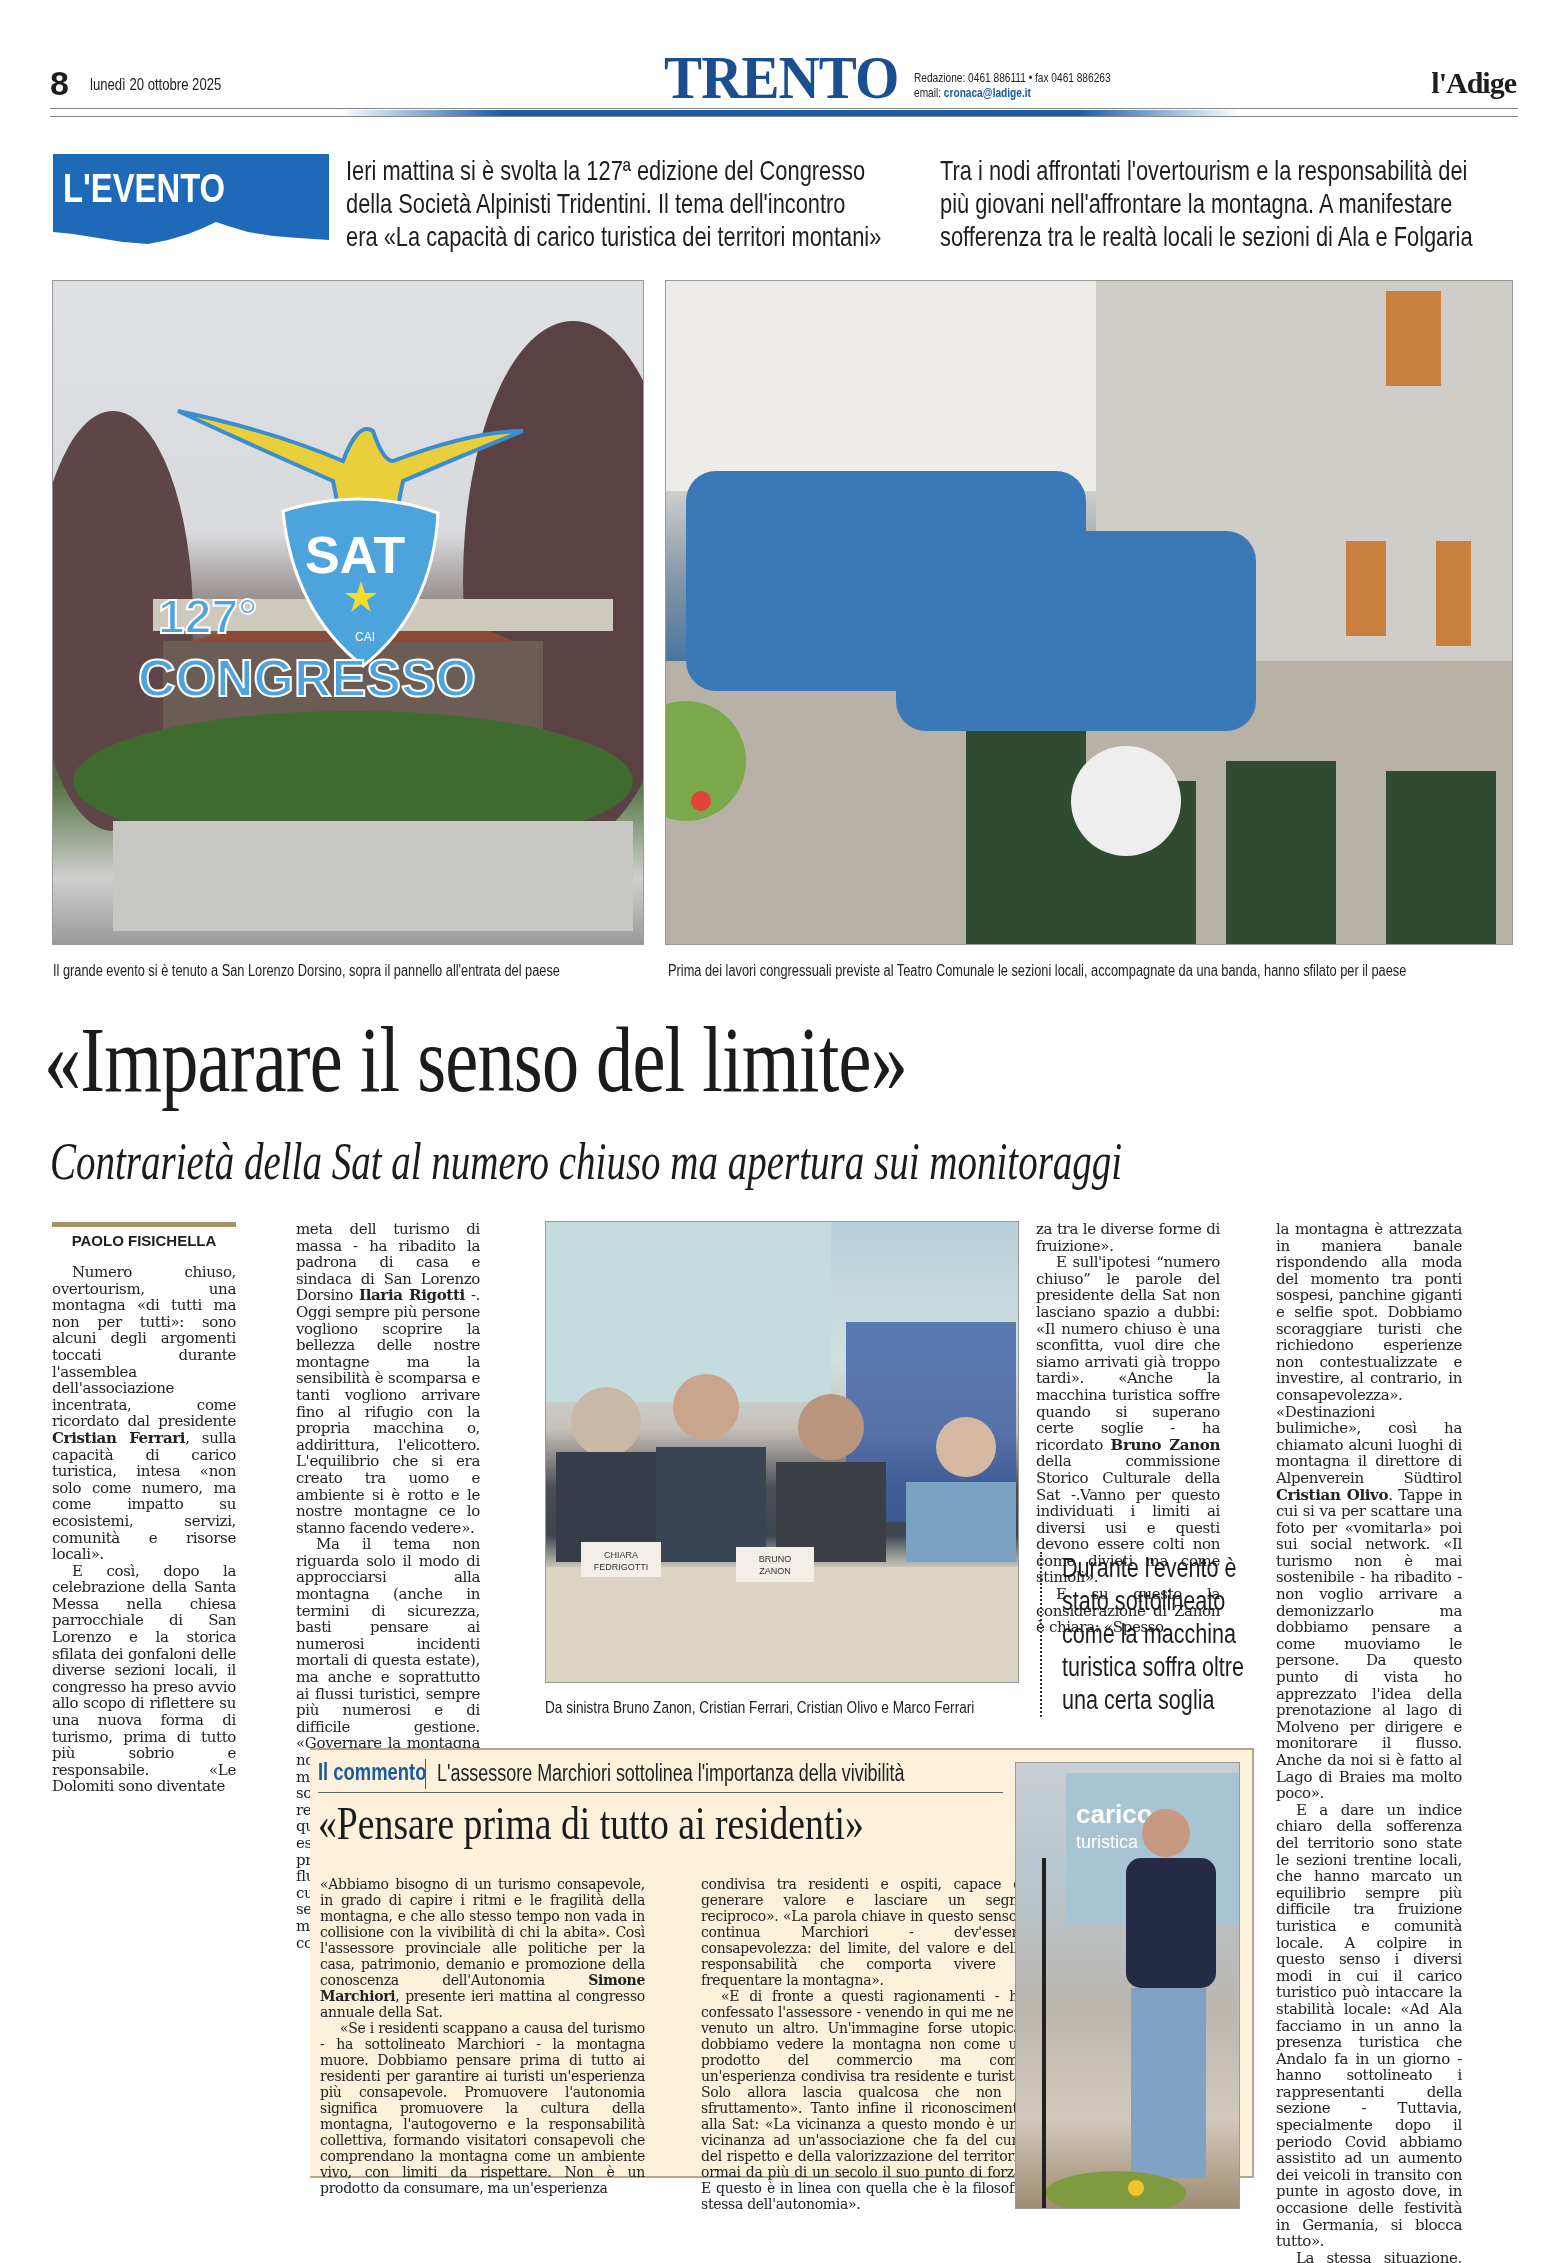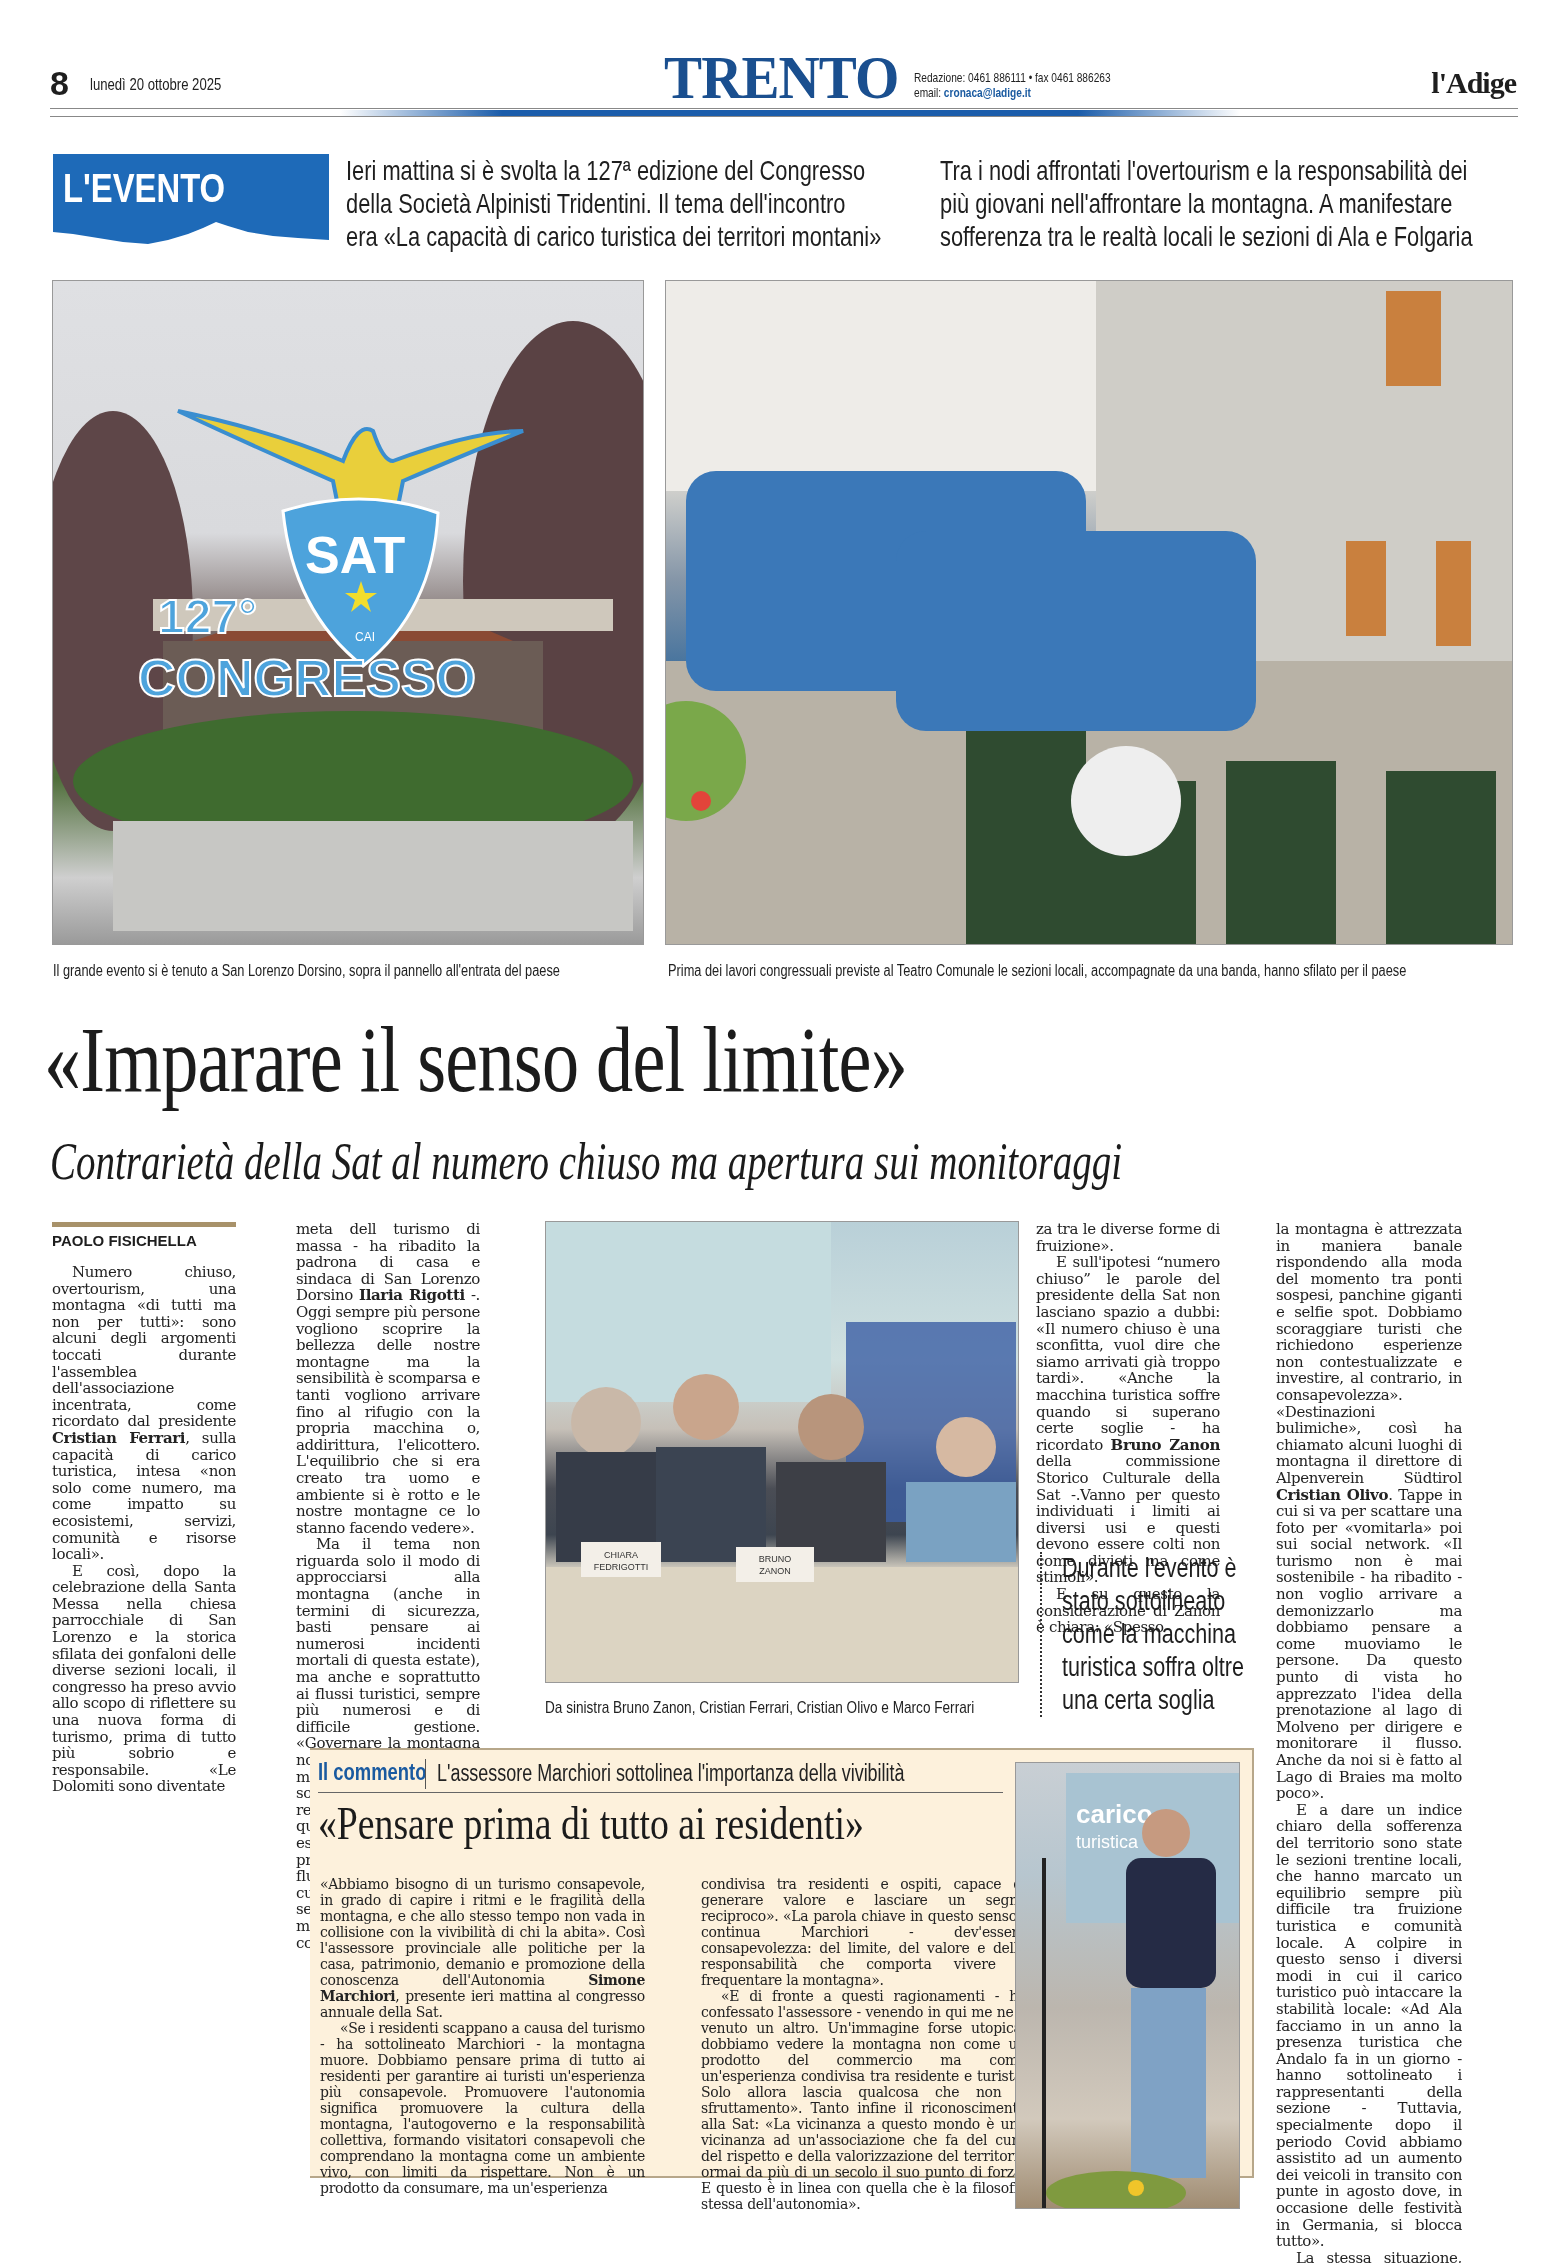--- a/index.html
+++ b/index.html
@@ -37,21 +37,21 @@
   .cap-1 { left: 53px; top: 962px; }
   .cap-2 { left: 668px; top: 962px; }
   .cap-3 { left: 545px; top: 1698px; font-size: 17px; }
 
   
   .headline { left: 44px; top: 1005px; font: 94px "Liberation Serif", serif; color: #1b1b1b; transform: scaleX(0.79); transform-origin: left; white-space: nowrap; letter-spacing: -1px; }
   .subheadline { left: 50px; top: 1132px; font: italic 52px "Liberation Serif", serif; color: #1b1b1b; transform: scaleX(0.75); transform-origin: left; white-space: nowrap; }
 
   
   .byline-bar { left: 52px; top: 1222px; width: 184px; height: 5px; background: #a8926a; }
-  .byline { left: 52px; top: 1232px; width: 184px; font: bold 15px "Liberation Sans", sans-serif; }
+  .byline { left: 52px; top: 1232px; width: 184px; text-align: center; font: bold 15px "Liberation Sans", sans-serif; }
   .col { font: 15px "DejaVu Serif", serif; line-height: 16.6px; text-align: justify; hyphens: manual; color: #222; letter-spacing: -0.35px; }
   .col p { text-indent: 20px; }
   .col p.noindent { text-indent: 0; }
   .col b { font-weight: bold; }
   .col-1 { left: 52px; top: 1264px; width: 184px; }
   .col-2 { left: 296px; top: 1221px; width: 184px; }
   .col-3 { left: 1036px; top: 1221px; width: 184px; }
   .col-4 { left: 1276px; top: 1221px; width: 186px; }
 
   .pullquote { left: 1040px; top: 1552px; width: 198px; padding-left: 20px; border-left: 2px dotted #333; font: 27px "Liberation Sans", sans-serif; line-height: 33px; color: #1e1e1e; text-align: right; }

